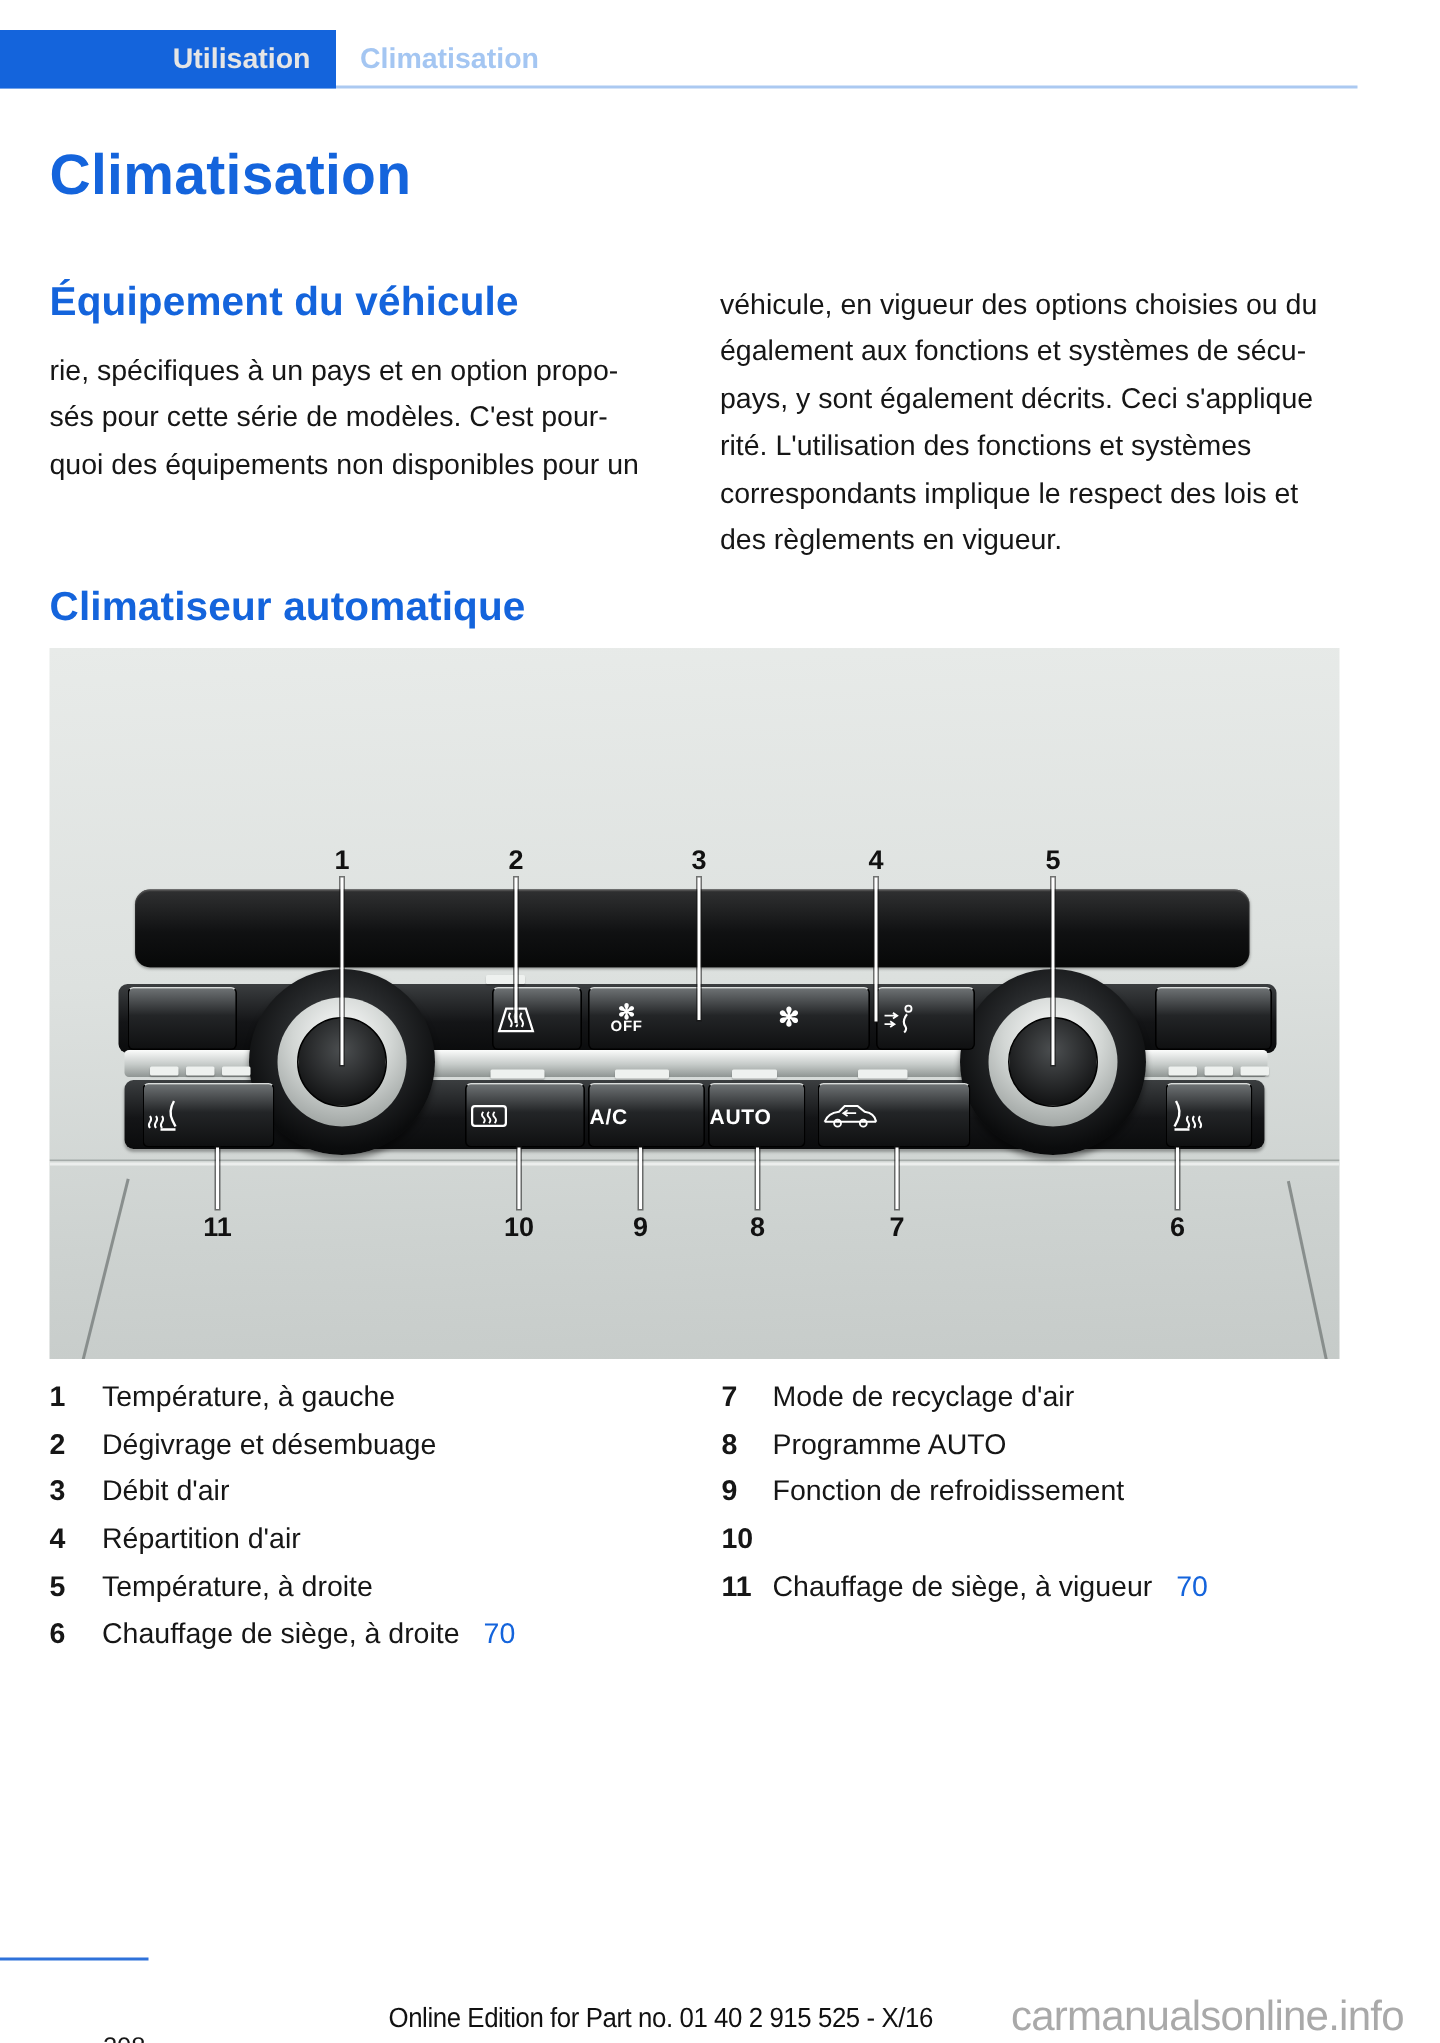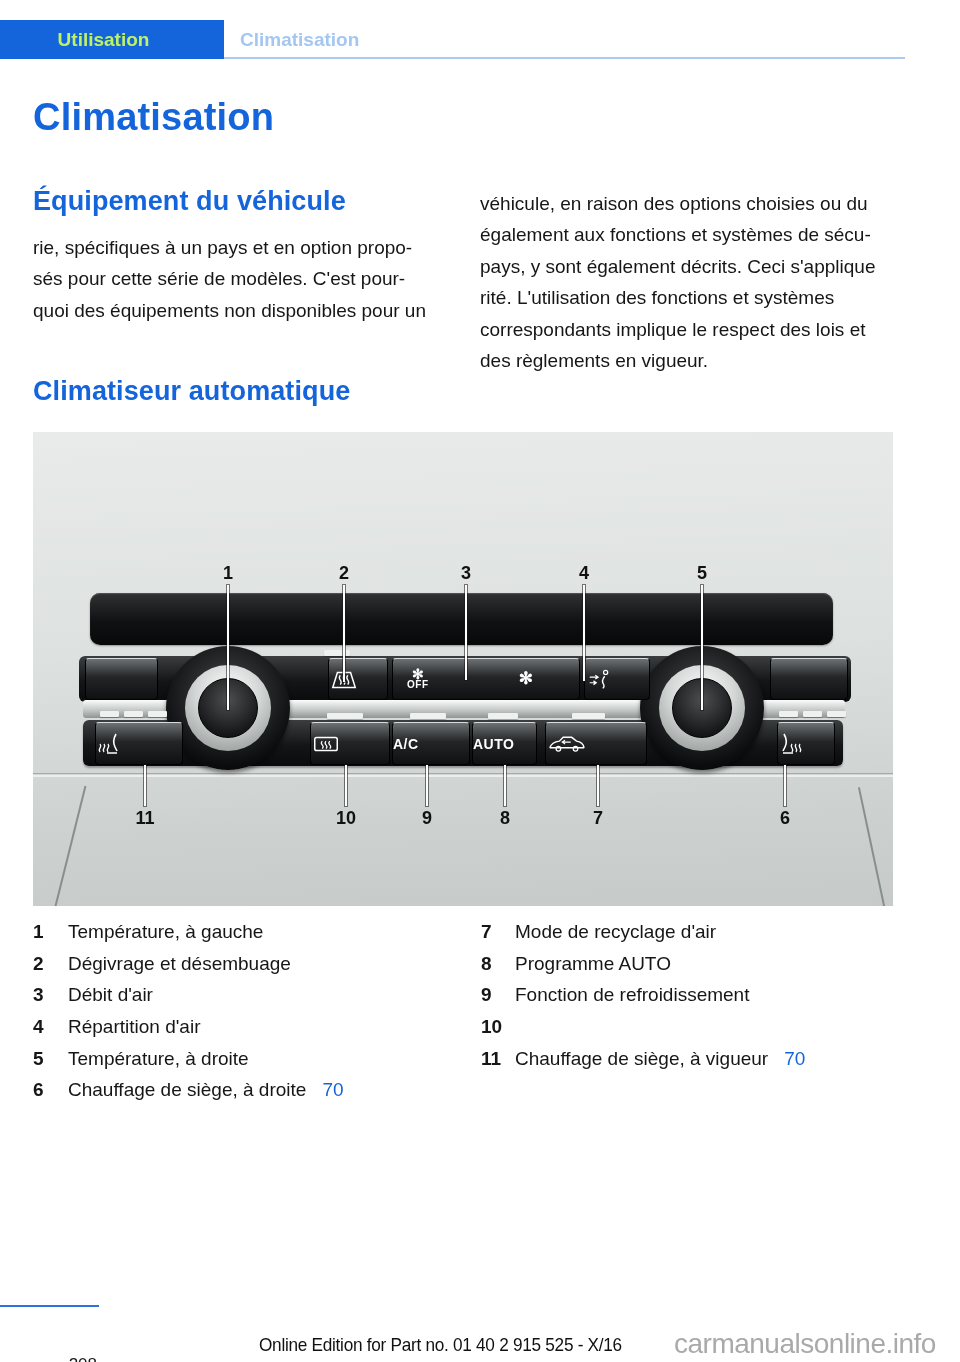--- a/index.html
+++ b/index.html
@@ -1,21 +1,21 @@
 <!DOCTYPE html>
 <html><head>
 <meta charset="utf-8">
 <style>
   html,body{margin:0;padding:0;background:#ffffff;}
   body{width:960px;height:1362px;position:relative;font-family:"Liberation Sans",sans-serif;color:#161616;overflow:hidden;}
 
   
   .tab-underline{position:absolute;left:0;top:57px;width:905px;height:2px;background:#abc9f1;}
-  .tab-active{position:absolute;left:0;top:20px;width:224px;height:39px;background:#1464dc;color:#bef264;
-    font-size:19px;font-weight:bold;display:flex;align-items:center;justify-content:center;padding-right:17px;box-sizing:border-box;z-index:2;}
+  .tab-active{position:absolute;left:0;top:20px;width:224px;height:39px;background:#1464dc;color:#e5e5e5;
+    font-size:19px;font-weight:bold;display:flex;align-items:center;justify-content:flex-end;padding-right:17px;box-sizing:border-box;z-index:2;}
   .tab-inactive{position:absolute;left:240px;top:20px;height:39px;display:flex;align-items:center;
     color:#a4c6f2;font-size:19px;font-weight:bold;}
 
   h1.title{position:absolute;left:33px;top:96px;margin:0;font-size:38px;font-weight:bold;color:#1464dc;letter-spacing:0.2px;}
   h2.sec{position:absolute;margin:0;font-size:27px;font-weight:bold;color:#1464dc;letter-spacing:0.1px;}
   .col{position:absolute;font-size:19px;line-height:31.4px;color:#161616;}
   .col div{white-space:nowrap;}
 
   
   .figure{position:absolute;left:33px;top:432px;width:860px;height:474px;overflow:hidden;
@@ -80,29 +80,29 @@
 
 <h1 class="title">Climatisation</h1>
 
 <h2 class="sec" style="left:33px;top:186px;">Équipement du véhicule</h2>
 <div class="col" style="left:33px;top:232px;">
   <div>rie, spécifiques à un pays et en option propo-</div>
   <div>sés pour cette série de modèles. C'est pour-</div>
   <div>quoi des équipements non disponibles pour un</div>
 </div>
 <div class="col" style="left:480px;top:188px;">
-  <div>véhicule, en raison des options choisies ou du</div>
+  <div>véhicule, en vigueur des options choisies ou du</div>
   <div>également aux fonctions et systèmes de sécu-</div>
   <div>pays, y sont également décrits. Ceci s'applique</div>
   <div>rité. L'utilisation des fonctions et systèmes</div>
   <div>correspondants implique le respect des lois et</div>
   <div>des règlements en vigueur.</div>
 </div>
 
-<h2 class="sec" style="left:33px;top:376px;text-align:right;">Climatiseur automatique</h2>
+<h2 class="sec" style="left:33px;top:389px;text-align:right;">Climatiseur automatique</h2>
 
 <div class="figure">
 
   <div class="hline1"></div>
   <div class="hline2"></div>
   <div class="diag" style="left:36px;top:352px;height:128px;transform:rotate(14deg);"></div>
   <div class="diag" style="left:838px;top:354px;height:126px;transform:rotate(-12deg);"></div>
 
   <div class="cnum" style="left:195px;top:131px;">1</div>
   <div class="cnum" style="left:311px;top:131px;">2</div>

